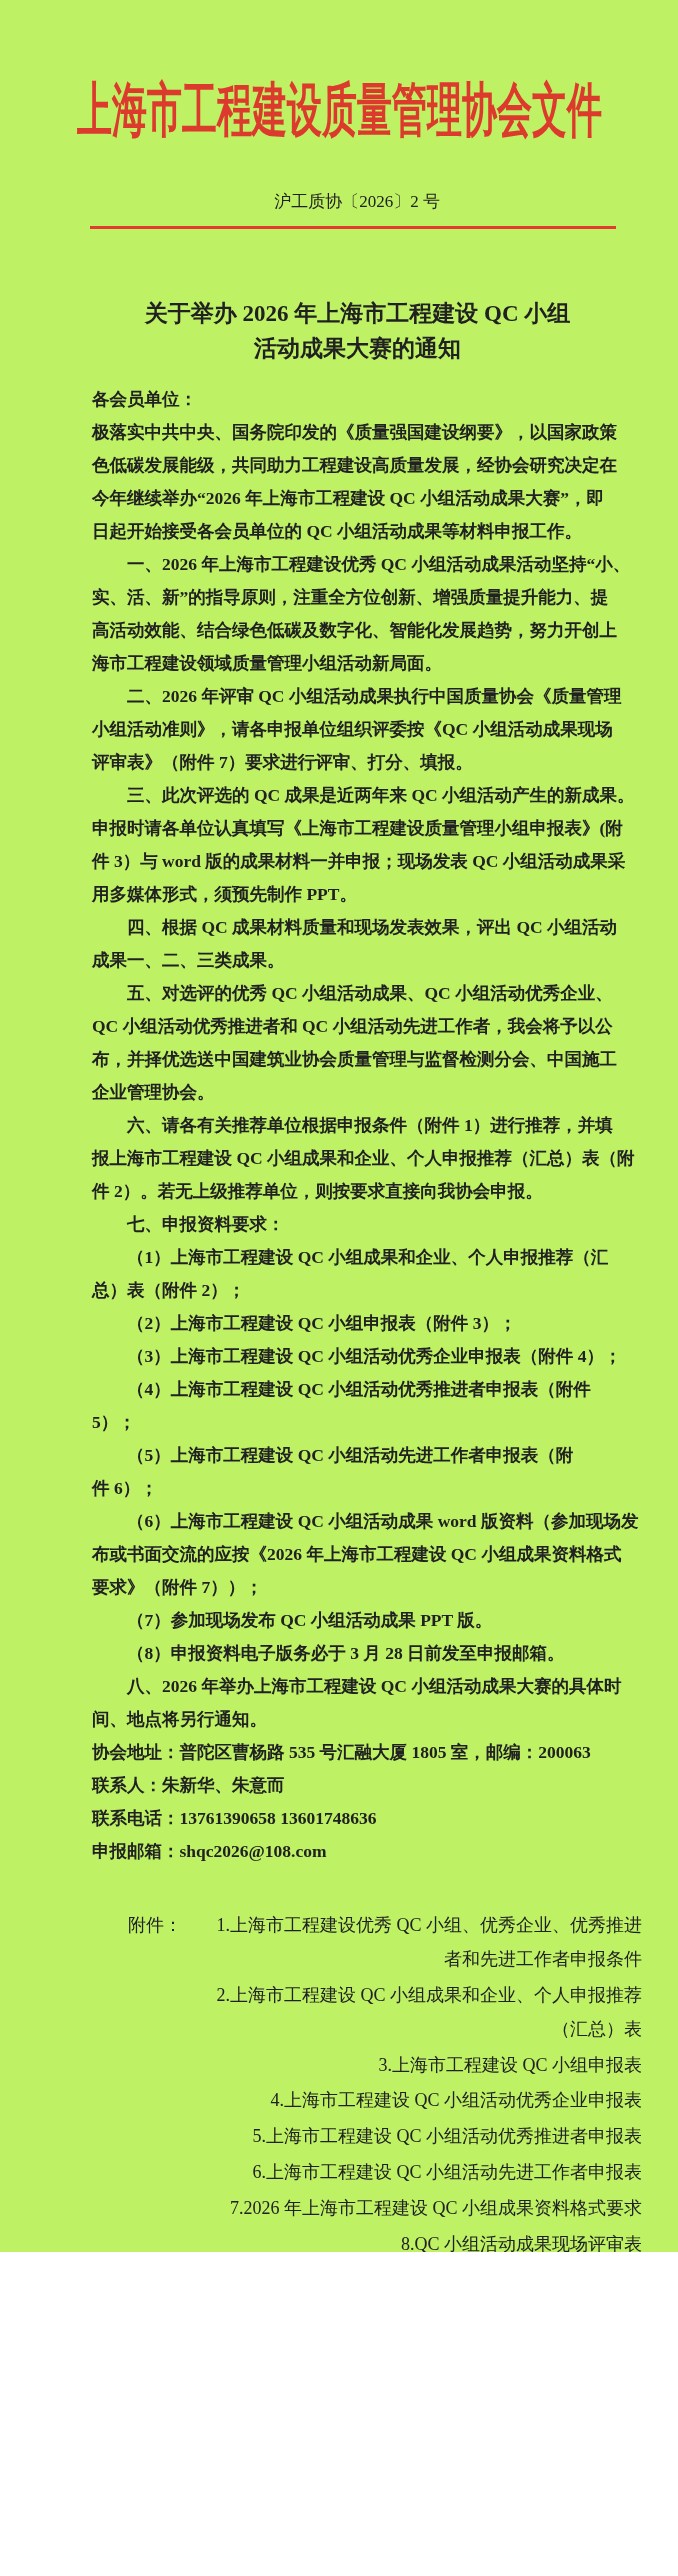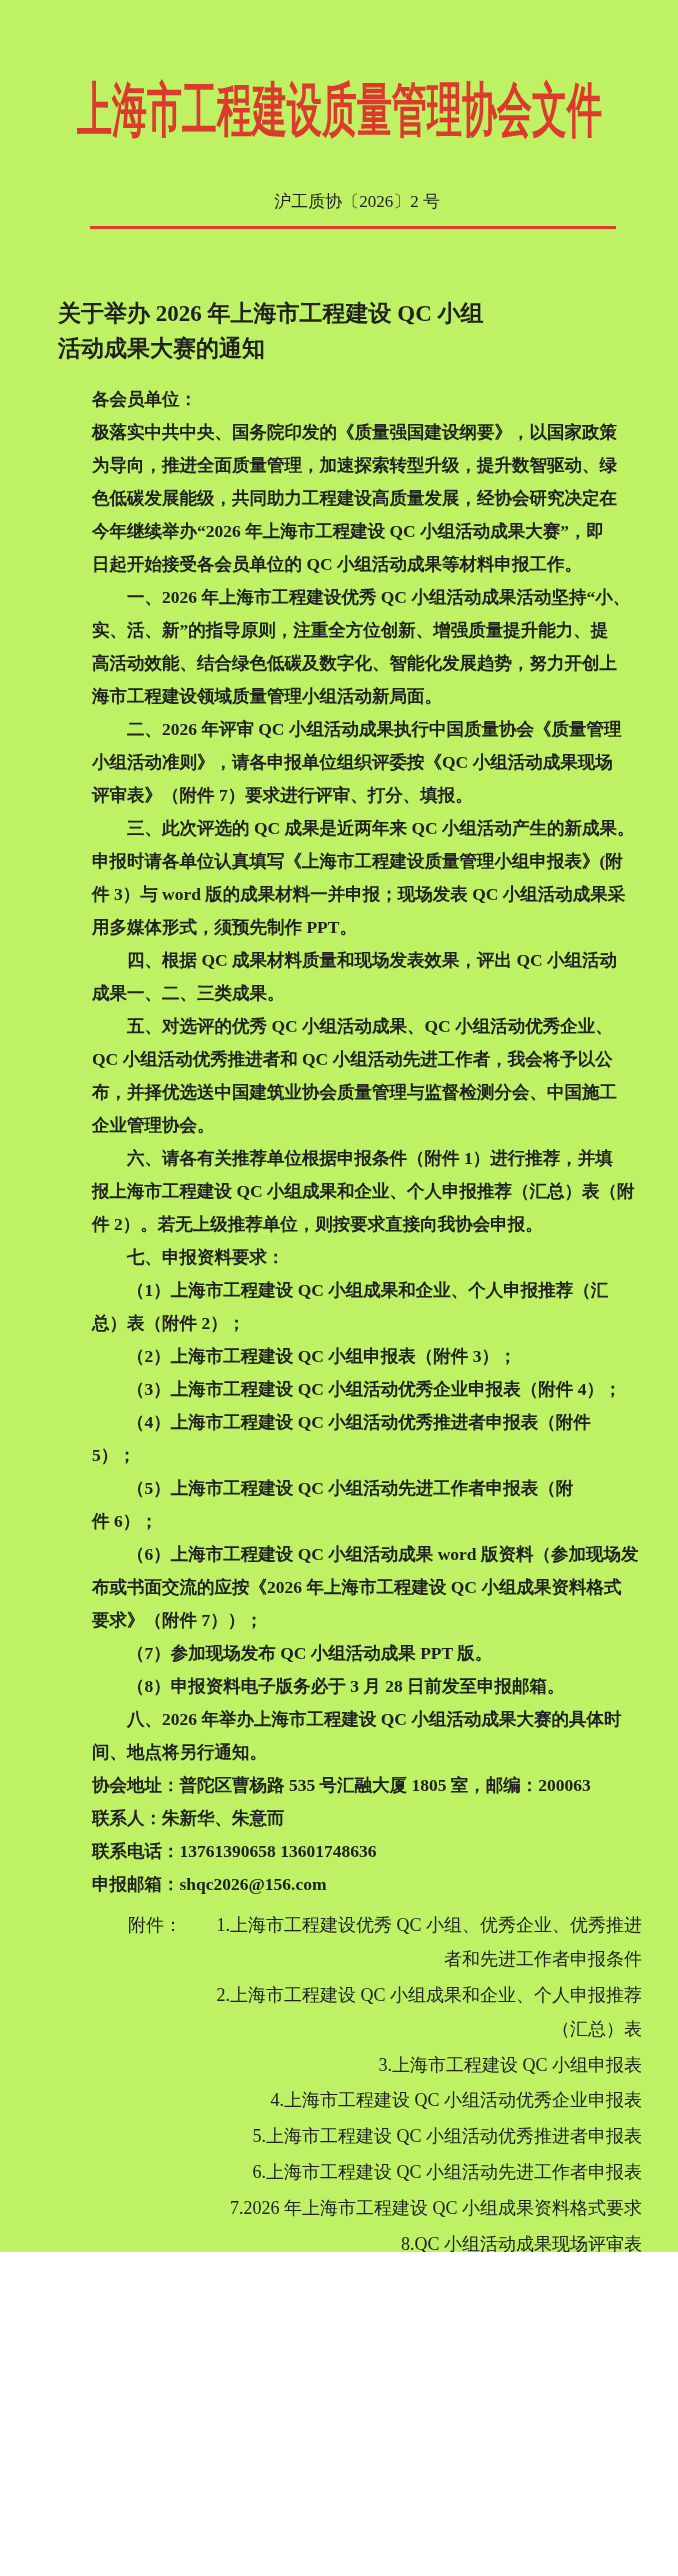--- a/index.html
+++ b/index.html
@@ -18,21 +18,21 @@
   }
   .doc-number{
     position:absolute; top:190px; left:93px; width:528px; text-align:center;
     font-size:17px; white-space:nowrap;
   }
   .red-line{
     position:absolute; top:226px; left:90px; width:526px; height:2.7px;
     background:var(--line-red);
   }
   .doc-title{
-    position:absolute; top:296px; left:58px; width:599px; text-align:left;
+    position:absolute; top:296px; left:58px; width:599px; text-align:center;
     font-size:23px; font-weight:bold; line-height:35px; white-space:nowrap;
   }
   .body-text{
     position:absolute; top:383px; left:92px; width:567px;
     font-size:17.5px; line-height:33px;
   }
   .bline{white-space:pre; height:33px;font-weight:bold;}
   .attachments{
     position:absolute; top:1908px; left:128px; width:514px;
     font-size:18px; line-height:34px;
@@ -72,21 +72,20 @@
   <div class="red-line"></div>
 
   <div class="doc-title">
     <div>关于举办 2026 年上海市工程建设 QC 小组</div>
     <div>活动成果大赛的通知</div>
   </div>
 
   <div class="body-text" id="body-text">
       <div class="bline">各会员单位：</div>
       <div class="bline">极落实中共中央、国务院印发的《质量强国建设纲要》，以国家政策</div>
-      <div class="bline">为导向，推进全面质量管理，加速探索转型升级，提升数智驱动、绿</div>
       <div class="bline">色低碳发展能级，共同助力工程建设高质量发展，经协会研究决定在</div>
       <div class="bline">今年继续举办“2026 年上海市工程建设 QC 小组活动成果大赛”，即</div>
       <div class="bline">日起开始接受各会员单位的 QC 小组活动成果等材料申报工作。</div>
       <div class="bline">　　一、2026 年上海市工程建设优秀 QC 小组活动成果活动坚持“小、</div>
       <div class="bline">实、活、新”的指导原则，注重全方位创新、增强质量提升能力、提</div>
       <div class="bline">高活动效能、结合绿色低碳及数字化、智能化发展趋势，努力开创上</div>
       <div class="bline">海市工程建设领域质量管理小组活动新局面。</div>
       <div class="bline">　　二、2026 年评审 QC 小组活动成果执行中国质量协会《质量管理</div>
       <div class="bline">小组活动准则》，请各申报单位组织评委按《QC 小组活动成果现场</div>
       <div class="bline">评审表》（附件 7）要求进行评审、打分、填报。</div>
@@ -115,21 +114,21 @@
       <div class="bline">　　（6）上海市工程建设 QC 小组活动成果 word 版资料（参加现场发</div>
       <div class="bline">布或书面交流的应按《2026 年上海市工程建设 QC 小组成果资料格式</div>
       <div class="bline">要求》（附件 7））；</div>
       <div class="bline">　　（7）参加现场发布 QC 小组活动成果 PPT 版。</div>
       <div class="bline">　　（8）申报资料电子版务必于 3 月 28 日前发至申报邮箱。</div>
       <div class="bline">　　八、2026 年举办上海市工程建设 QC 小组活动成果大赛的具体时</div>
       <div class="bline">间、地点将另行通知。</div>
       <div class="bline">协会地址：普陀区曹杨路 535 号汇融大厦 1805 室，邮编：200063</div>
       <div class="bline">联系人：朱新华、朱意而</div>
       <div class="bline">联系电话：13761390658 13601748636</div>
-      <div class="bline">申报邮箱：shqc2026@156.com</div>
+      <div class="bline">申报邮箱：shqc2026@108.com</div>
     </div>
 
   <div class="attachments">
     <div class="att-label">附件：</div>
     <div class="att-list" id="att-list">
         <div class="att-item">
           <div class="att-line"><span class="att-num">1.</span>上海市工程建设优秀 QC 小组、优秀企业、优秀推进</div>
           <div class="att-cont">者和先进工作者申报条件</div>
         </div>
         <div class="att-item">

